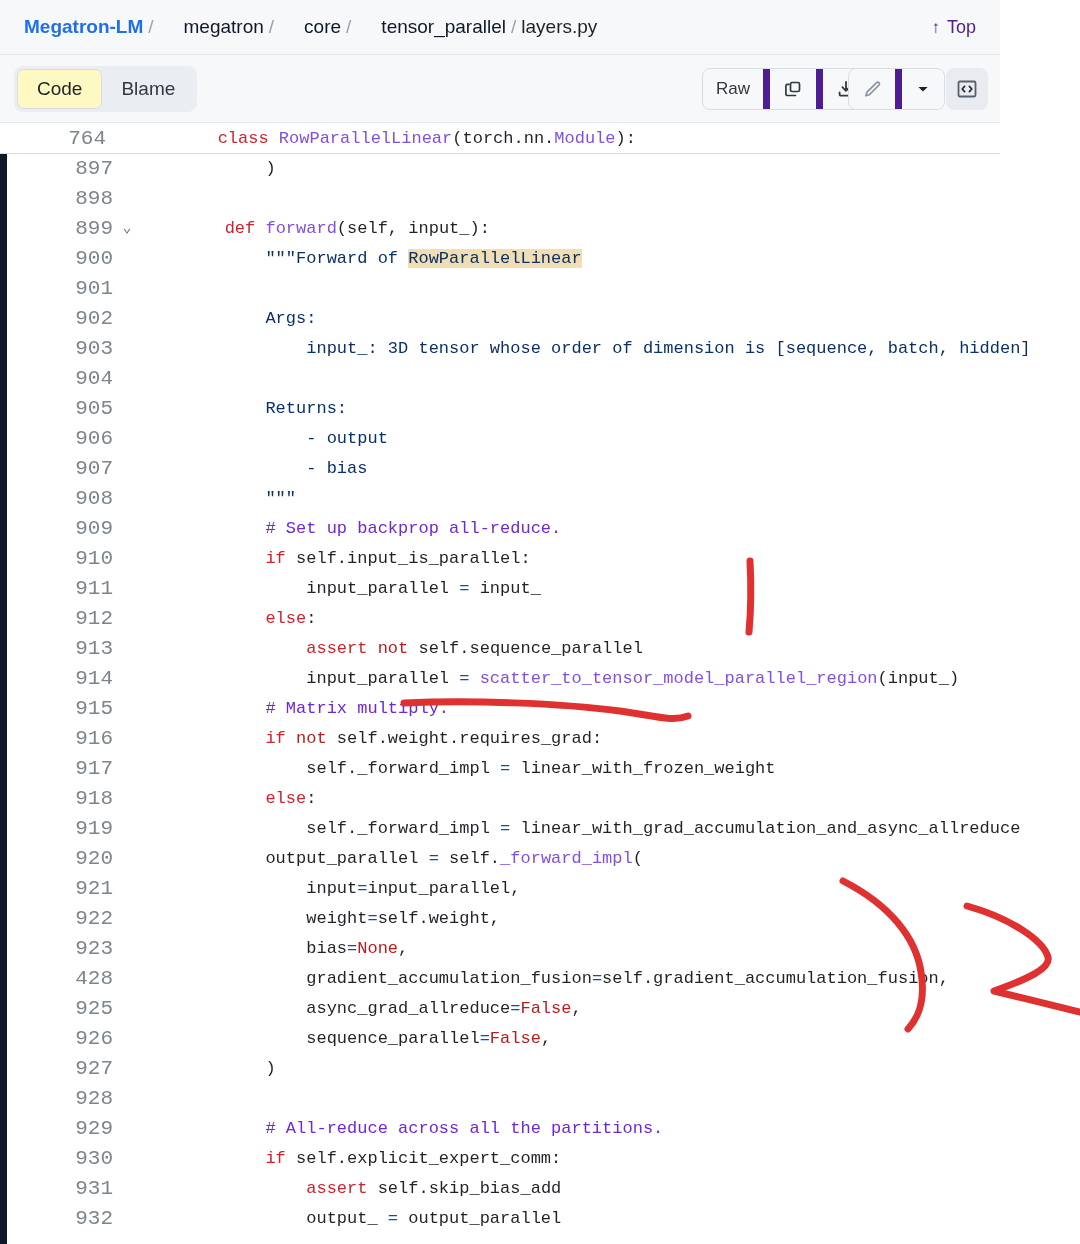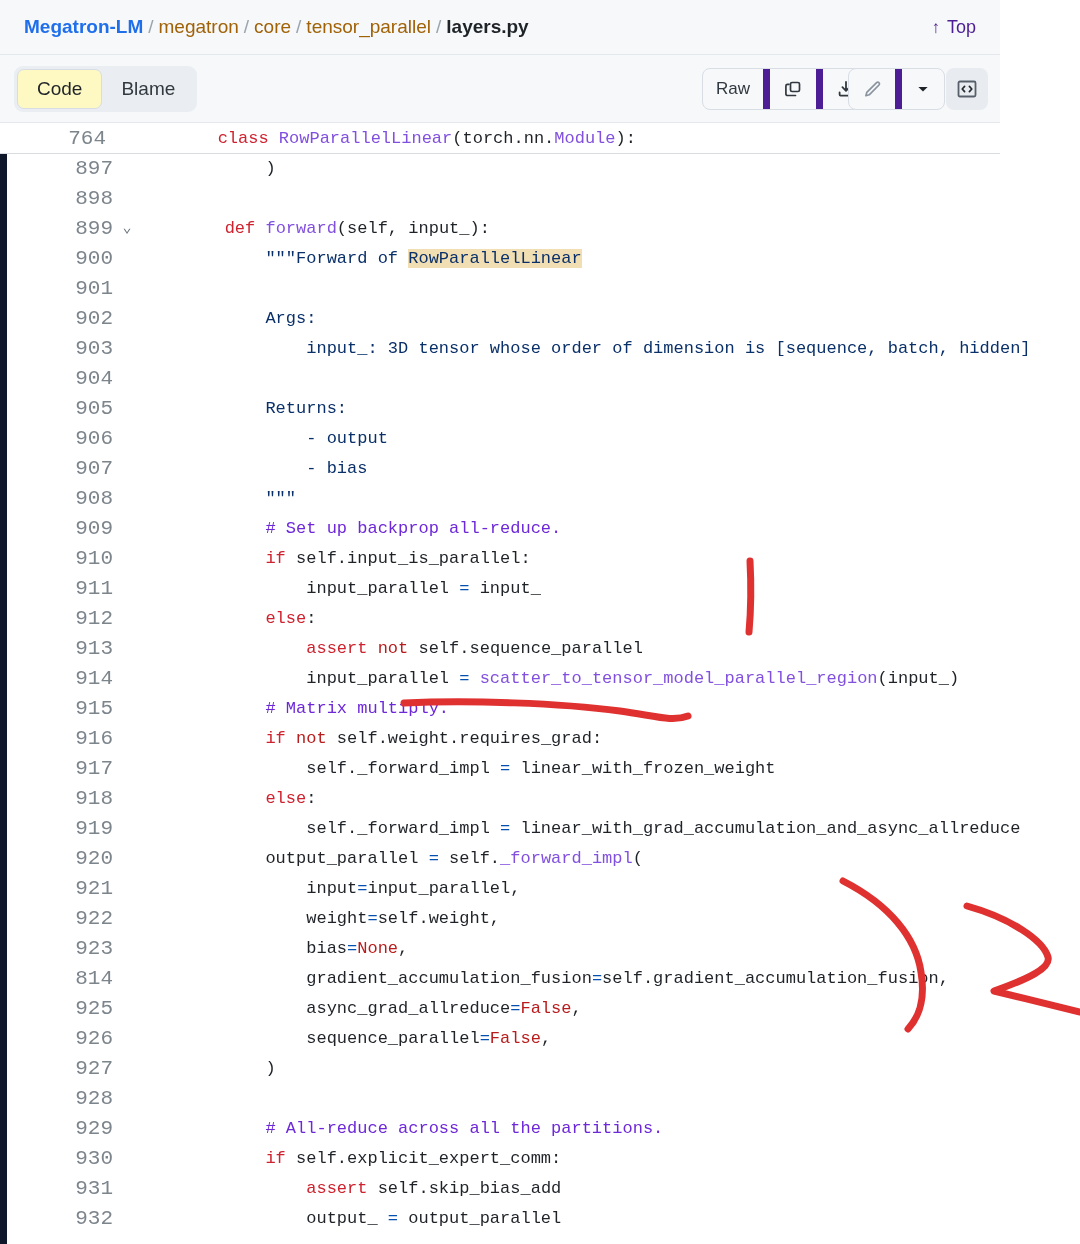--- a/index.html
+++ b/index.html
@@ -21,24 +21,24 @@
     position: absolute; left: 0; top: 0;
     width: 1000px; height: 55px;
     background: #f6f8fa;
     border-bottom: 1px solid #e4e8ed;
   }
   #breadcrumb {
     position: absolute; left: 24px; top: 8px;
     font-size: 19px; line-height: 38px;
     white-space: nowrap;
   }
-  .crumb-link { color: #a16207; cursor: pointer; }
+  .crumb-link { color: #0f172a; cursor: pointer; margin-left: 25px; }
   .crumb-strong { color: #1f6feb; font-weight: bold; }
   .crumb-sep { color: #9aa4ae; margin: 0 5px; }
-  .crumb-file { color: #1f2328; font-weight: bold; }
+  .crumb-file { color: #1f2328; font-weight: normal; }
   #top-link {
     position: absolute; right: 24px; top: 8px;
     font-size: 18px; line-height: 38px;
     color: #4c1d95; cursor: pointer; white-space: nowrap;
   }
   #top-link .arrow { margin-right: 7px; font-size: 17px; }
 
   
   #toolbar {
     position: absolute; left: 0; top: 55px;
@@ -223,21 +223,21 @@
       <div class="row"><span class="ln">914</span><span class="code"><span>                input_parallel </span><span class="op">=</span><span> </span><span class="fn">scatter_to_tensor_model_parallel_region</span><span>(input_)</span></span></div>
       <div class="row"><span class="ln">915</span><span class="code"><span class="com">            # Matrix multiply.</span></span></div>
       <div class="row"><span class="ln">916</span><span class="code"><span>            </span><span class="kw">if</span><span> </span><span class="con">not</span><span> self.weight.requires_grad:</span></span></div>
       <div class="row"><span class="ln">917</span><span class="code"><span>                self._forward_impl </span><span class="op">=</span><span> linear_with_frozen_weight</span></span></div>
       <div class="row"><span class="ln">918</span><span class="code"><span>            </span><span class="kw">else</span><span>:</span></span></div>
       <div class="row"><span class="ln">919</span><span class="code"><span>                self._forward_impl </span><span class="op">=</span><span> linear_with_grad_accumulation_and_async_allreduce</span></span></div>
       <div class="row"><span class="ln">920</span><span class="code"><span>            output_parallel </span><span class="op">=</span><span> self.</span><span class="fn">_forward_impl</span><span>(</span></span></div>
       <div class="row"><span class="ln">921</span><span class="code"><span>                input</span><span class="op">=</span><span>input_parallel,</span></span></div>
       <div class="row"><span class="ln">922</span><span class="code"><span>                weight</span><span class="op">=</span><span>self.weight,</span></span></div>
       <div class="row"><span class="ln">923</span><span class="code"><span>                bias</span><span class="op">=</span><span class="con">None</span><span>,</span></span></div>
-      <div class="row"><span class="ln">814</span><span class="code"><span>                gradient_accumulation_fusion</span><span class="op">=</span><span>self.gradient_accumulation_fusion,</span></span></div>
+      <div class="row"><span class="ln">428</span><span class="code"><span>                gradient_accumulation_fusion</span><span class="op">=</span><span>self.gradient_accumulation_fusion,</span></span></div>
       <div class="row"><span class="ln">925</span><span class="code"><span>                async_grad_allreduce</span><span class="op">=</span><span class="con">False</span><span>,</span></span></div>
       <div class="row"><span class="ln">926</span><span class="code"><span>                sequence_parallel</span><span class="op">=</span><span class="con">False</span><span>,</span></span></div>
       <div class="row"><span class="ln">927</span><span class="code"><span>            )</span></span></div>
       <div class="row"><span class="ln">928</span><span class="code"></span></div>
       <div class="row"><span class="ln">929</span><span class="code"><span class="com">            # All-reduce across all the partitions.</span></span></div>
       <div class="row"><span class="ln">930</span><span class="code"><span>            </span><span class="kw">if</span><span> self.explicit_expert_comm:</span></span></div>
       <div class="row"><span class="ln">931</span><span class="code"><span>                </span><span class="kw">assert</span><span> self.skip_bias_add</span></span></div>
       <div class="row"><span class="ln">932</span><span class="code"><span>                output_ </span><span class="op">=</span><span> output_parallel</span></span></div>
     </div>
 </div>

